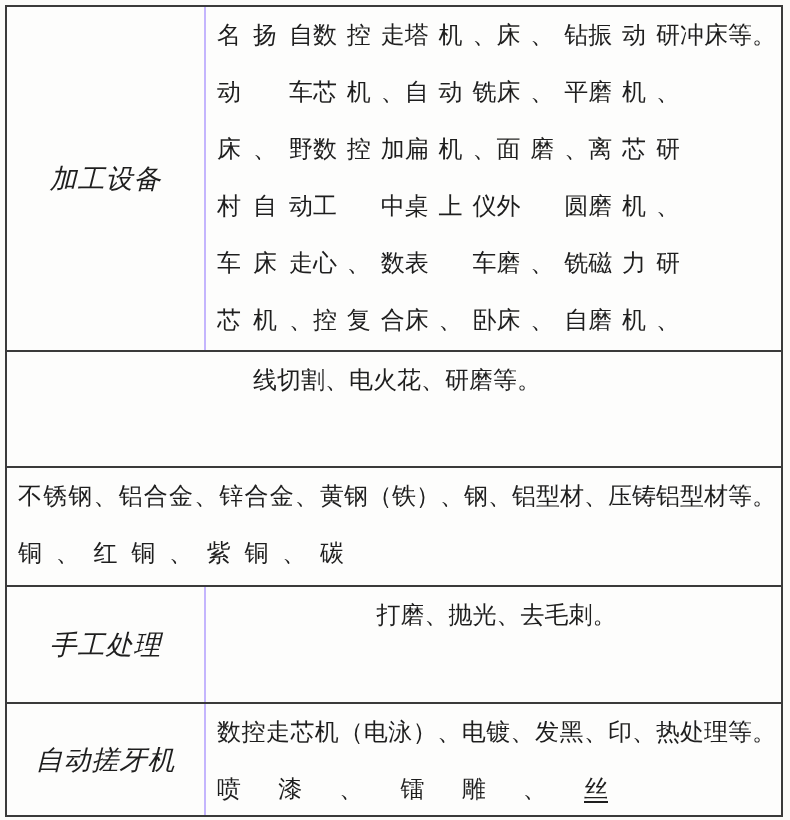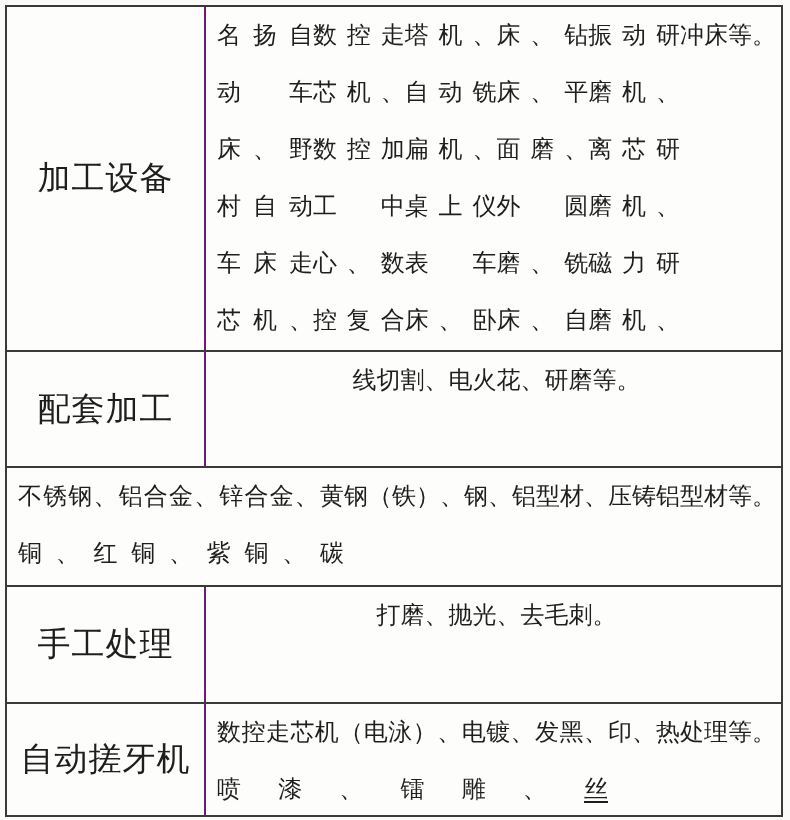--- a/index.html
+++ b/index.html
@@ -22,27 +22,28 @@
   }
   .row + .row { border-top: 2px solid #3a3a3a; }
   .row-0 { height: 343px; }
   .row-1 { height: 116px; }
   .row-2 { height: 119px; }
   .row-3 { height: 117px; }
   .row-4 { height: 113px; }
   .label-cell {
     width: 199px;
     flex: 0 0 199px;
-    border-right: 2px solid #701a75;
+    border-right: 2px solid #c4b5fd;
     display: flex;
     align-items: center;
     justify-content: center;
-    font-size: 33px;
+    font-size: 27px;
     color: #1e1e1e;
     letter-spacing: 1px;
+    font-style: italic;
   }
   .content-cell {
     flex: 1 1 auto;
     display: flex;
     flex-direction: row;
     justify-content: center;
     padding: 0 5px 0 11px;
     overflow: hidden;
   }
   .line {
@@ -69,21 +70,20 @@
       <div class="content-cell">
         <div class="line justify"><span>名扬自动车床、野村自动车床走芯机、数控走刀机、</span></div>
         <div class="line justify"><span>数控走芯机、数控加工中心、数控复合机、数控刀</span></div>
         <div class="line justify"><span>塔机、自动铣扁机、桌上仪表车床、卧式铣床、冲</span></div>
         <div class="line justify"><span>床、钻床、平面磨、外圆磨、铣床、自动搓牙机、</span></div>
         <div class="line justify"><span>振动研磨机、离芯研磨机、磁力研磨机、烘干机、</span></div>
         <div class="line"><span>冲床等。</span></div>
       </div>
     </div>
     <div class="row row-1">
-      <div class="label-cell">配套加工</div>
       <div class="content-cell">
         <div class="line"><span>线切割、电火花、研磨等。</span></div>
       </div>
     </div>
     <div class="row row-2">
       <div class="content-cell">
         <div class="line justify"><span>不锈钢、铝合金、锌合金、黄铜、红铜、紫铜、碳</span></div>
         <div class="line"><span>钢（铁）、钢、铝型材、压铸铝型材等。</span></div>
       </div>
     </div>

